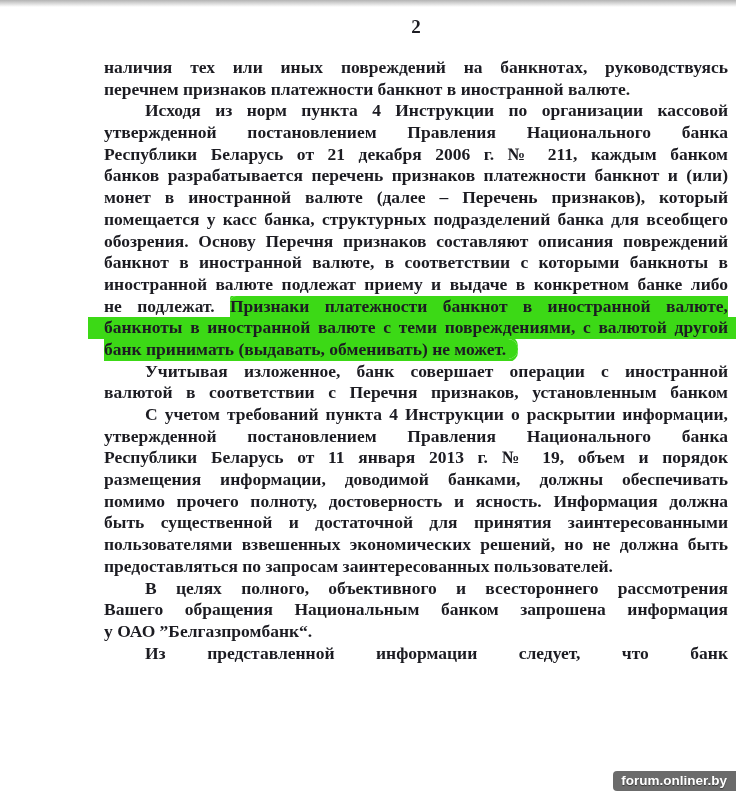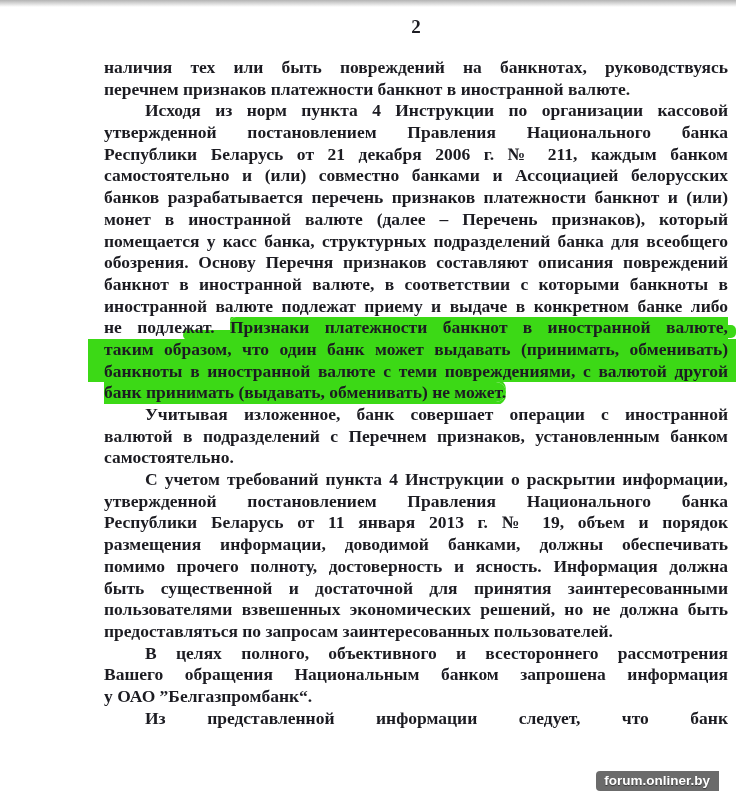--- a/index.html
+++ b/index.html
@@ -33,65 +33,62 @@
   }
   .mk {
     background:var(--hl);
     box-shadow:0 -3px 0 var(--hl), 0 3px 0 var(--hl);
   }
   .mk-open {
     padding-right:10px; margin-right:-10px;
     border-radius:6px 10px 10px 0;
   }
   .mk-close {
-    padding-left:16px; margin-left:-16px; padding-right:0;
+    padding-left:16px; margin-left:-16px; padding-right:12px;
     border-radius:3px 11px 11px 3px;
   }
   .smear { position:absolute; background:var(--hl); border-radius:5px; }
   #smearA { left:183px; top:330px; width:131px; height:10px; }
   #smearB { left:640px; top:325px; width:96px; height:13px; }
   .wm {
-    position:absolute; right:17px; top:771px;
+    position:absolute; right:0; top:771px;
     background:rgba(74,74,74,0.82); color:#ffffff;
     font-family:"Liberation Sans","DejaVu Sans",sans-serif;
     font-weight:700; font-size:13.5px;
     padding:2px 9px 3px 8px; border-radius:4px 0 0 4px;
     text-shadow:0 1px 1px rgba(0,0,0,0.5);
   }
 </style>
 </head>
 <body>
 
 <div class="page">
   <div class="top-shade"></div>
   <div class="pagenum">2</div>
 
   <div class="smear" id="smearA"></div>
   <div class="smear" id="smearB"></div>
 
   <div class="doc" id="doc">
-      <div class="ln">наличия тех или быть повреждений на банкнотах, руководствуясь</div>
+      <div class="ln">наличия тех или иных повреждений на банкнотах, руководствуясь</div>
       <div class="ln end">перечнем признаков платежности банкнот в иностранной валюте.</div>
       <div class="ln indent">Исходя из норм пункта 4 Инструкции по организации кассовой</div>
       <div class="ln">утвержденной постановлением Правления Национального банка</div>
       <div class="ln">Республики Беларусь от 21 декабря 2006 г. № 211, каждым банком</div>
-      <div class="ln">самостоятельно и (или) совместно банками и Ассоциацией белорусских</div>
       <div class="ln">банков разрабатывается перечень признаков платежности банкнот и (или)</div>
       <div class="ln">монет в иностранной валюте (далее – Перечень признаков), который</div>
       <div class="ln">помещается у касс банка, структурных подразделений банка для всеобщего</div>
       <div class="ln">обозрения. Основу Перечня признаков составляют описания повреждений</div>
       <div class="ln">банкнот в иностранной валюте, в соответствии с которыми банкноты в</div>
       <div class="ln">иностранной валюте подлежат приему и выдаче в конкретном банке либо</div>
       <div class="ln"><span>не подлежат. </span><span class="mk mk-open">Признаки платежности банкнот в иностранной валюте,</span></div>
-      <div class="ln hlfull">таким образом, что один банк может выдавать (принимать, обменивать)</div>
       <div class="ln hlfull">банкноты в иностранной валюте с теми повреждениями, с валютой другой</div>
       <div class="ln end"><span class="mk mk-close">банк принимать (выдавать, обменивать) не может.</span></div>
       <div class="ln indent">Учитывая изложенное, банк совершает операции с иностранной</div>
-      <div class="ln">валютой в подразделений с Перечнем признаков, установленным банком</div>
-      <div class="ln end">самостоятельно.</div>
+      <div class="ln">валютой в соответствии с Перечня признаков, установленным банком</div>
       <div class="ln indent">С учетом требований пункта 4 Инструкции о раскрытии информации,</div>
       <div class="ln">утвержденной постановлением Правления Национального банка</div>
       <div class="ln">Республики Беларусь от 11 января 2013 г. № 19, объем и порядок</div>
       <div class="ln">размещения информации, доводимой банками, должны обеспечивать</div>
       <div class="ln">помимо прочего полноту, достоверность и ясность. Информация должна</div>
       <div class="ln">быть существенной и достаточной для принятия заинтересованными</div>
       <div class="ln">пользователями взвешенных экономических решений, но не должна быть</div>
       <div class="ln end">предоставляться по запросам заинтересованных пользователей.</div>
       <div class="ln indent">В целях полного, объективного и всестороннего рассмотрения</div>
       <div class="ln">Вашего обращения Национальным банком запрошена информация</div>

